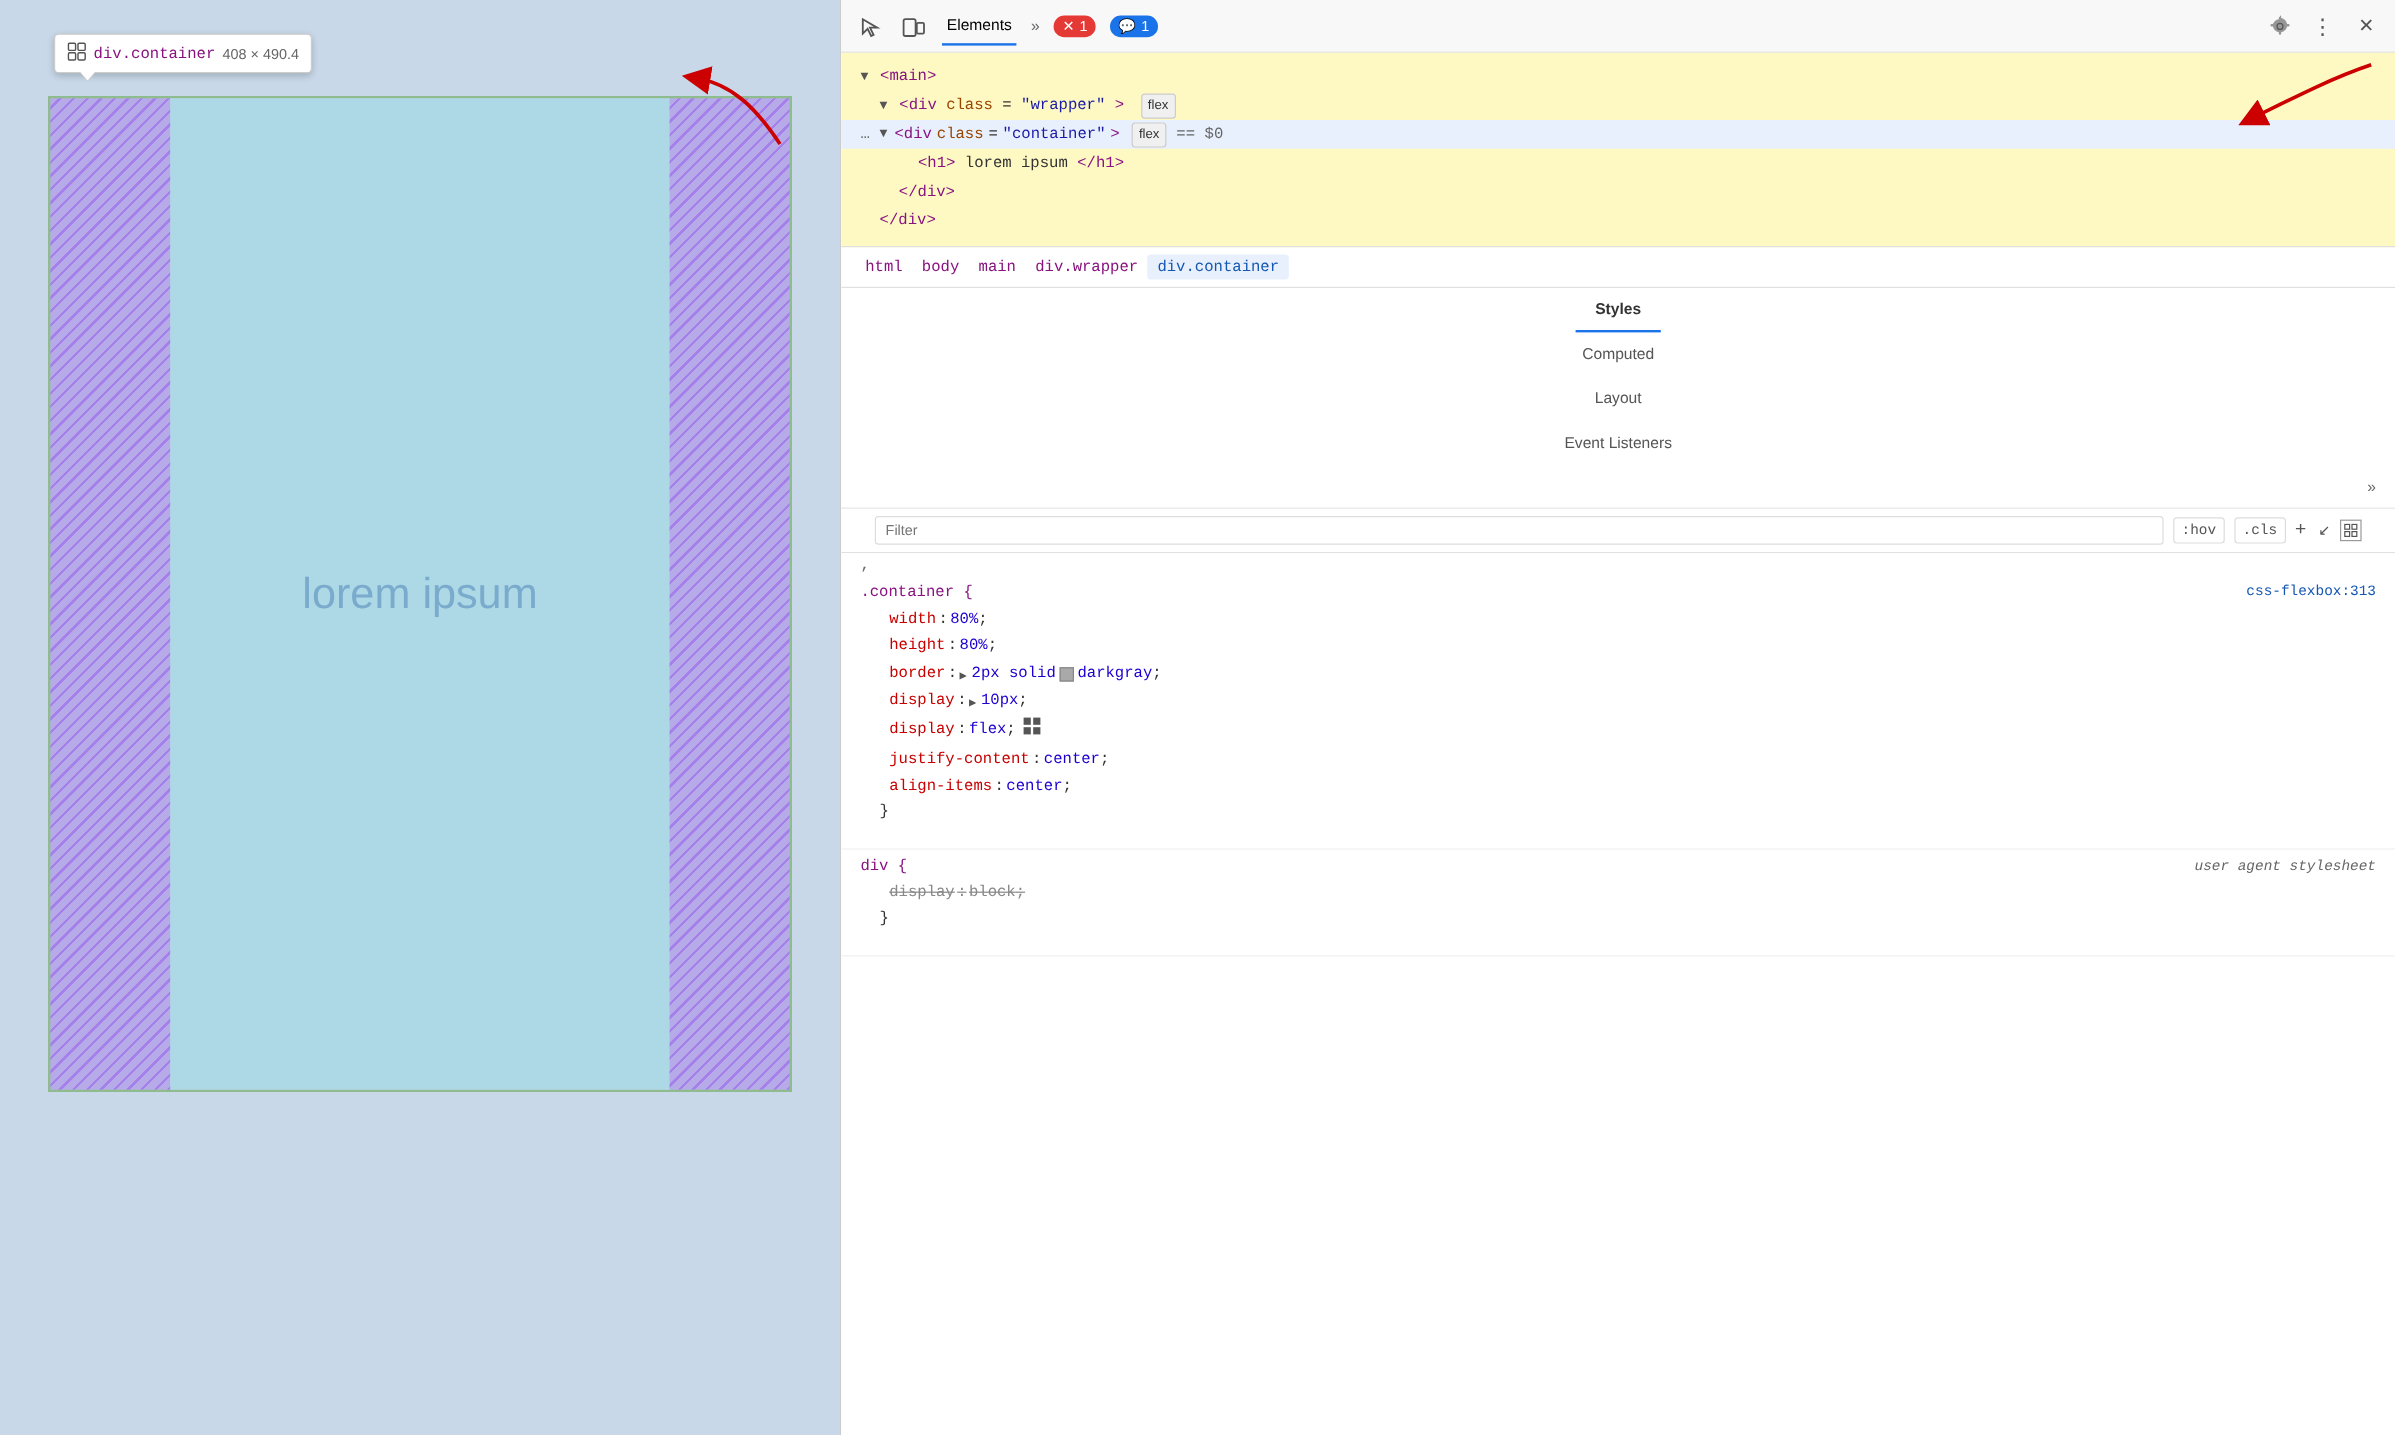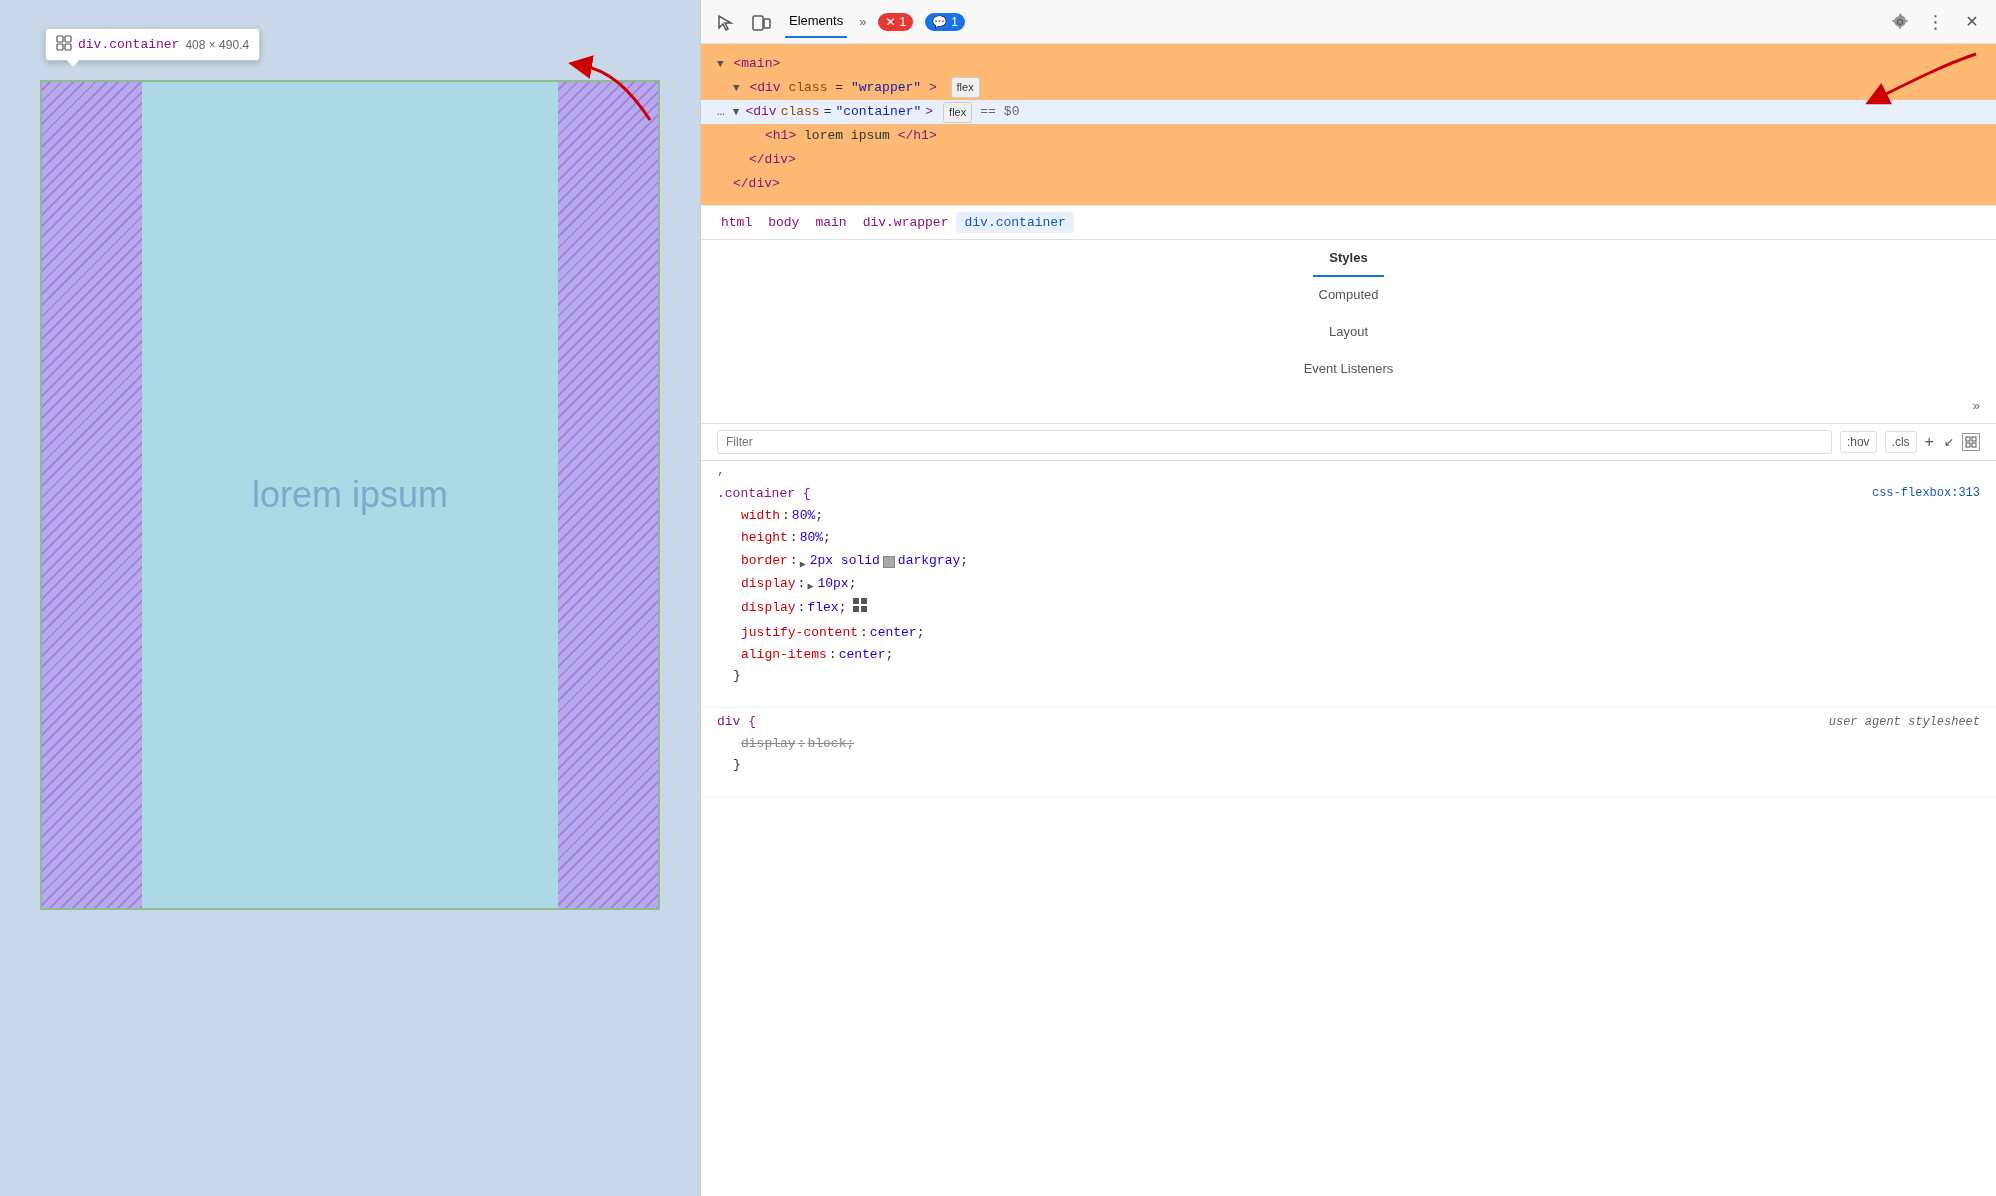--- a/index.html
+++ b/index.html
@@ -184,21 +184,21 @@
       font-weight: 500;
       display: flex;
       align-items: center;
       gap: 4px;
     }
 
     
     .dom-tree {
       padding: 8px 0;
       border-bottom: 1px solid #e0e0e0;
-      background: #fdba74;
+      background: #fef9c3;
       font-family: 'Courier New', Consolas, monospace;
       font-size: 13px;
       line-height: 1.7;
     }
 
     .dom-line {
       padding: 1px 16px;
       white-space: nowrap;
     }
     .dom-line.selected {
@@ -277,21 +277,21 @@
       margin-left: auto;
       color: #666;
       font-size: 13px;
       padding: 10px 4px;
     }
 
     
     .filter-bar {
       display: flex;
       align-items: center;
-      padding: 6px 16px;
+      padding: 6px 28px;
       border-bottom: 1px solid #e0e0e0;
       background: white;
       gap: 8px;
     }
 
     .filter-input {
       flex: 1;
       border: 1px solid #ddd;
       border-radius: 3px;
       padding: 4px 8px;
@@ -302,20 +302,21 @@
     }
 
     .filter-btn {
       font-size: 12px;
       color: #555;
       padding: 3px 6px;
       cursor: pointer;
       border-radius: 3px;
       border: 1px solid #ddd;
       background: white;
+      font-family: Liberation Mono, monospace;
     }
 
     .filter-plus {
       font-size: 16px;
       color: #555;
       cursor: pointer;
     }
 
     .filter-square {
       width: 18px;

